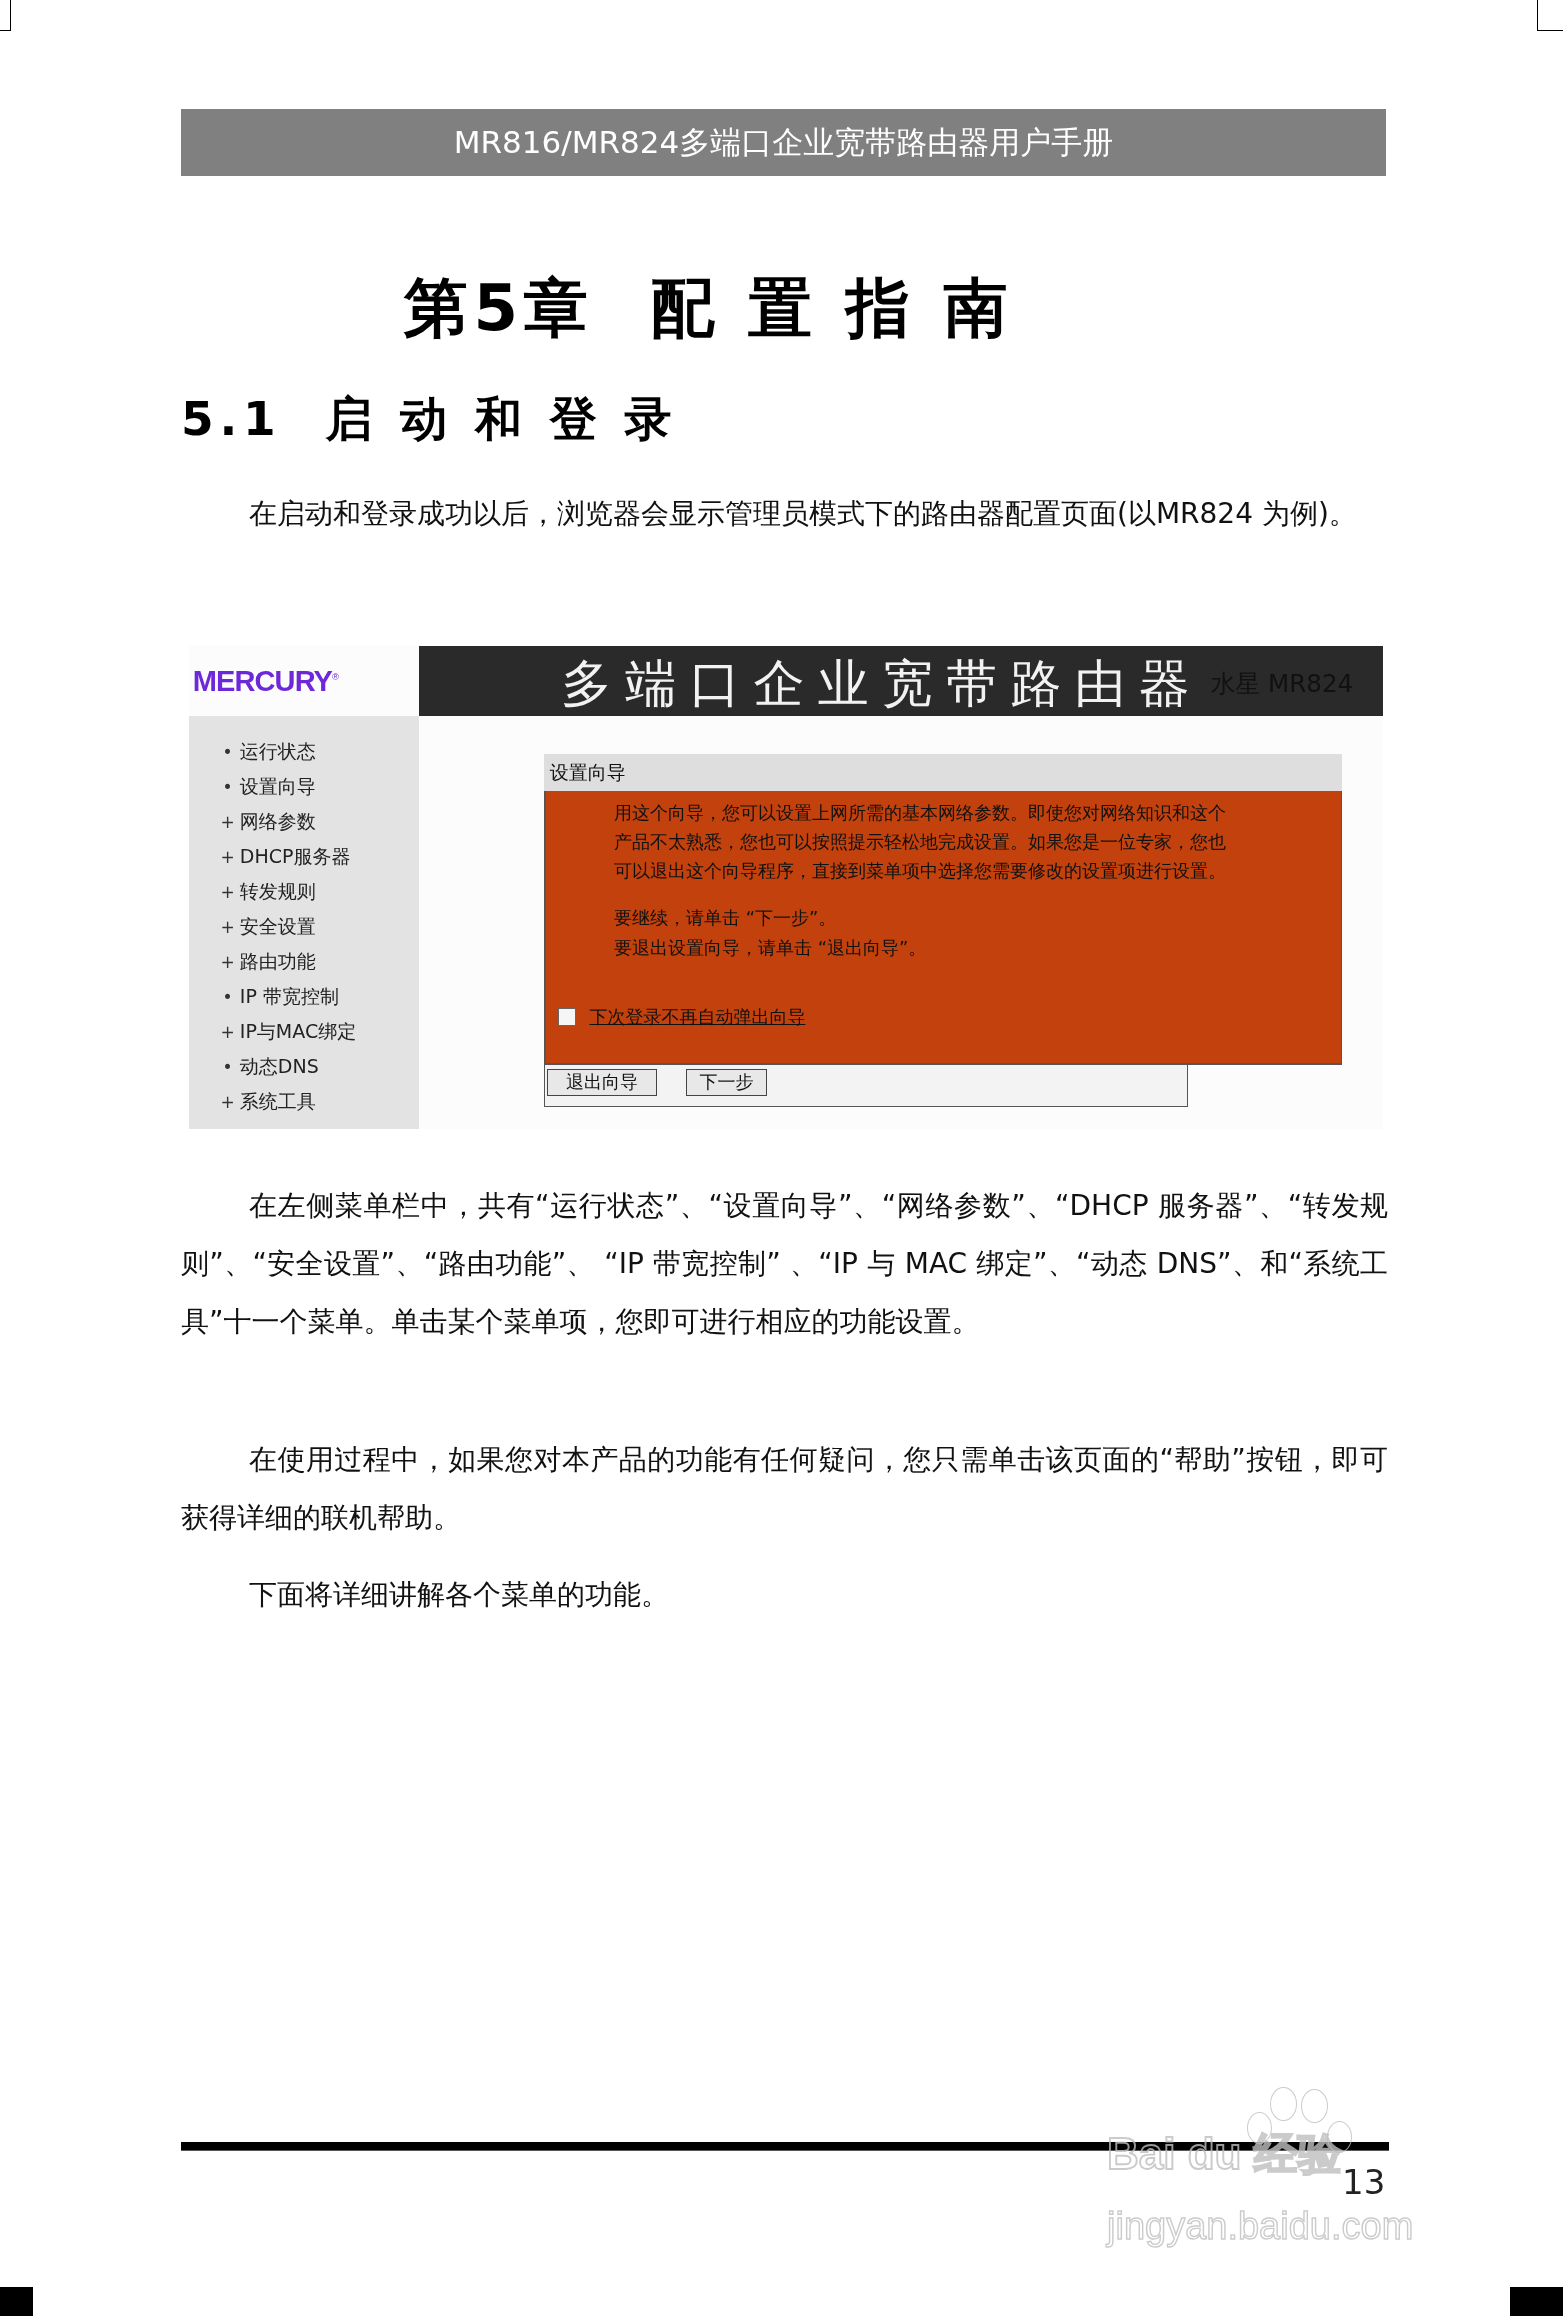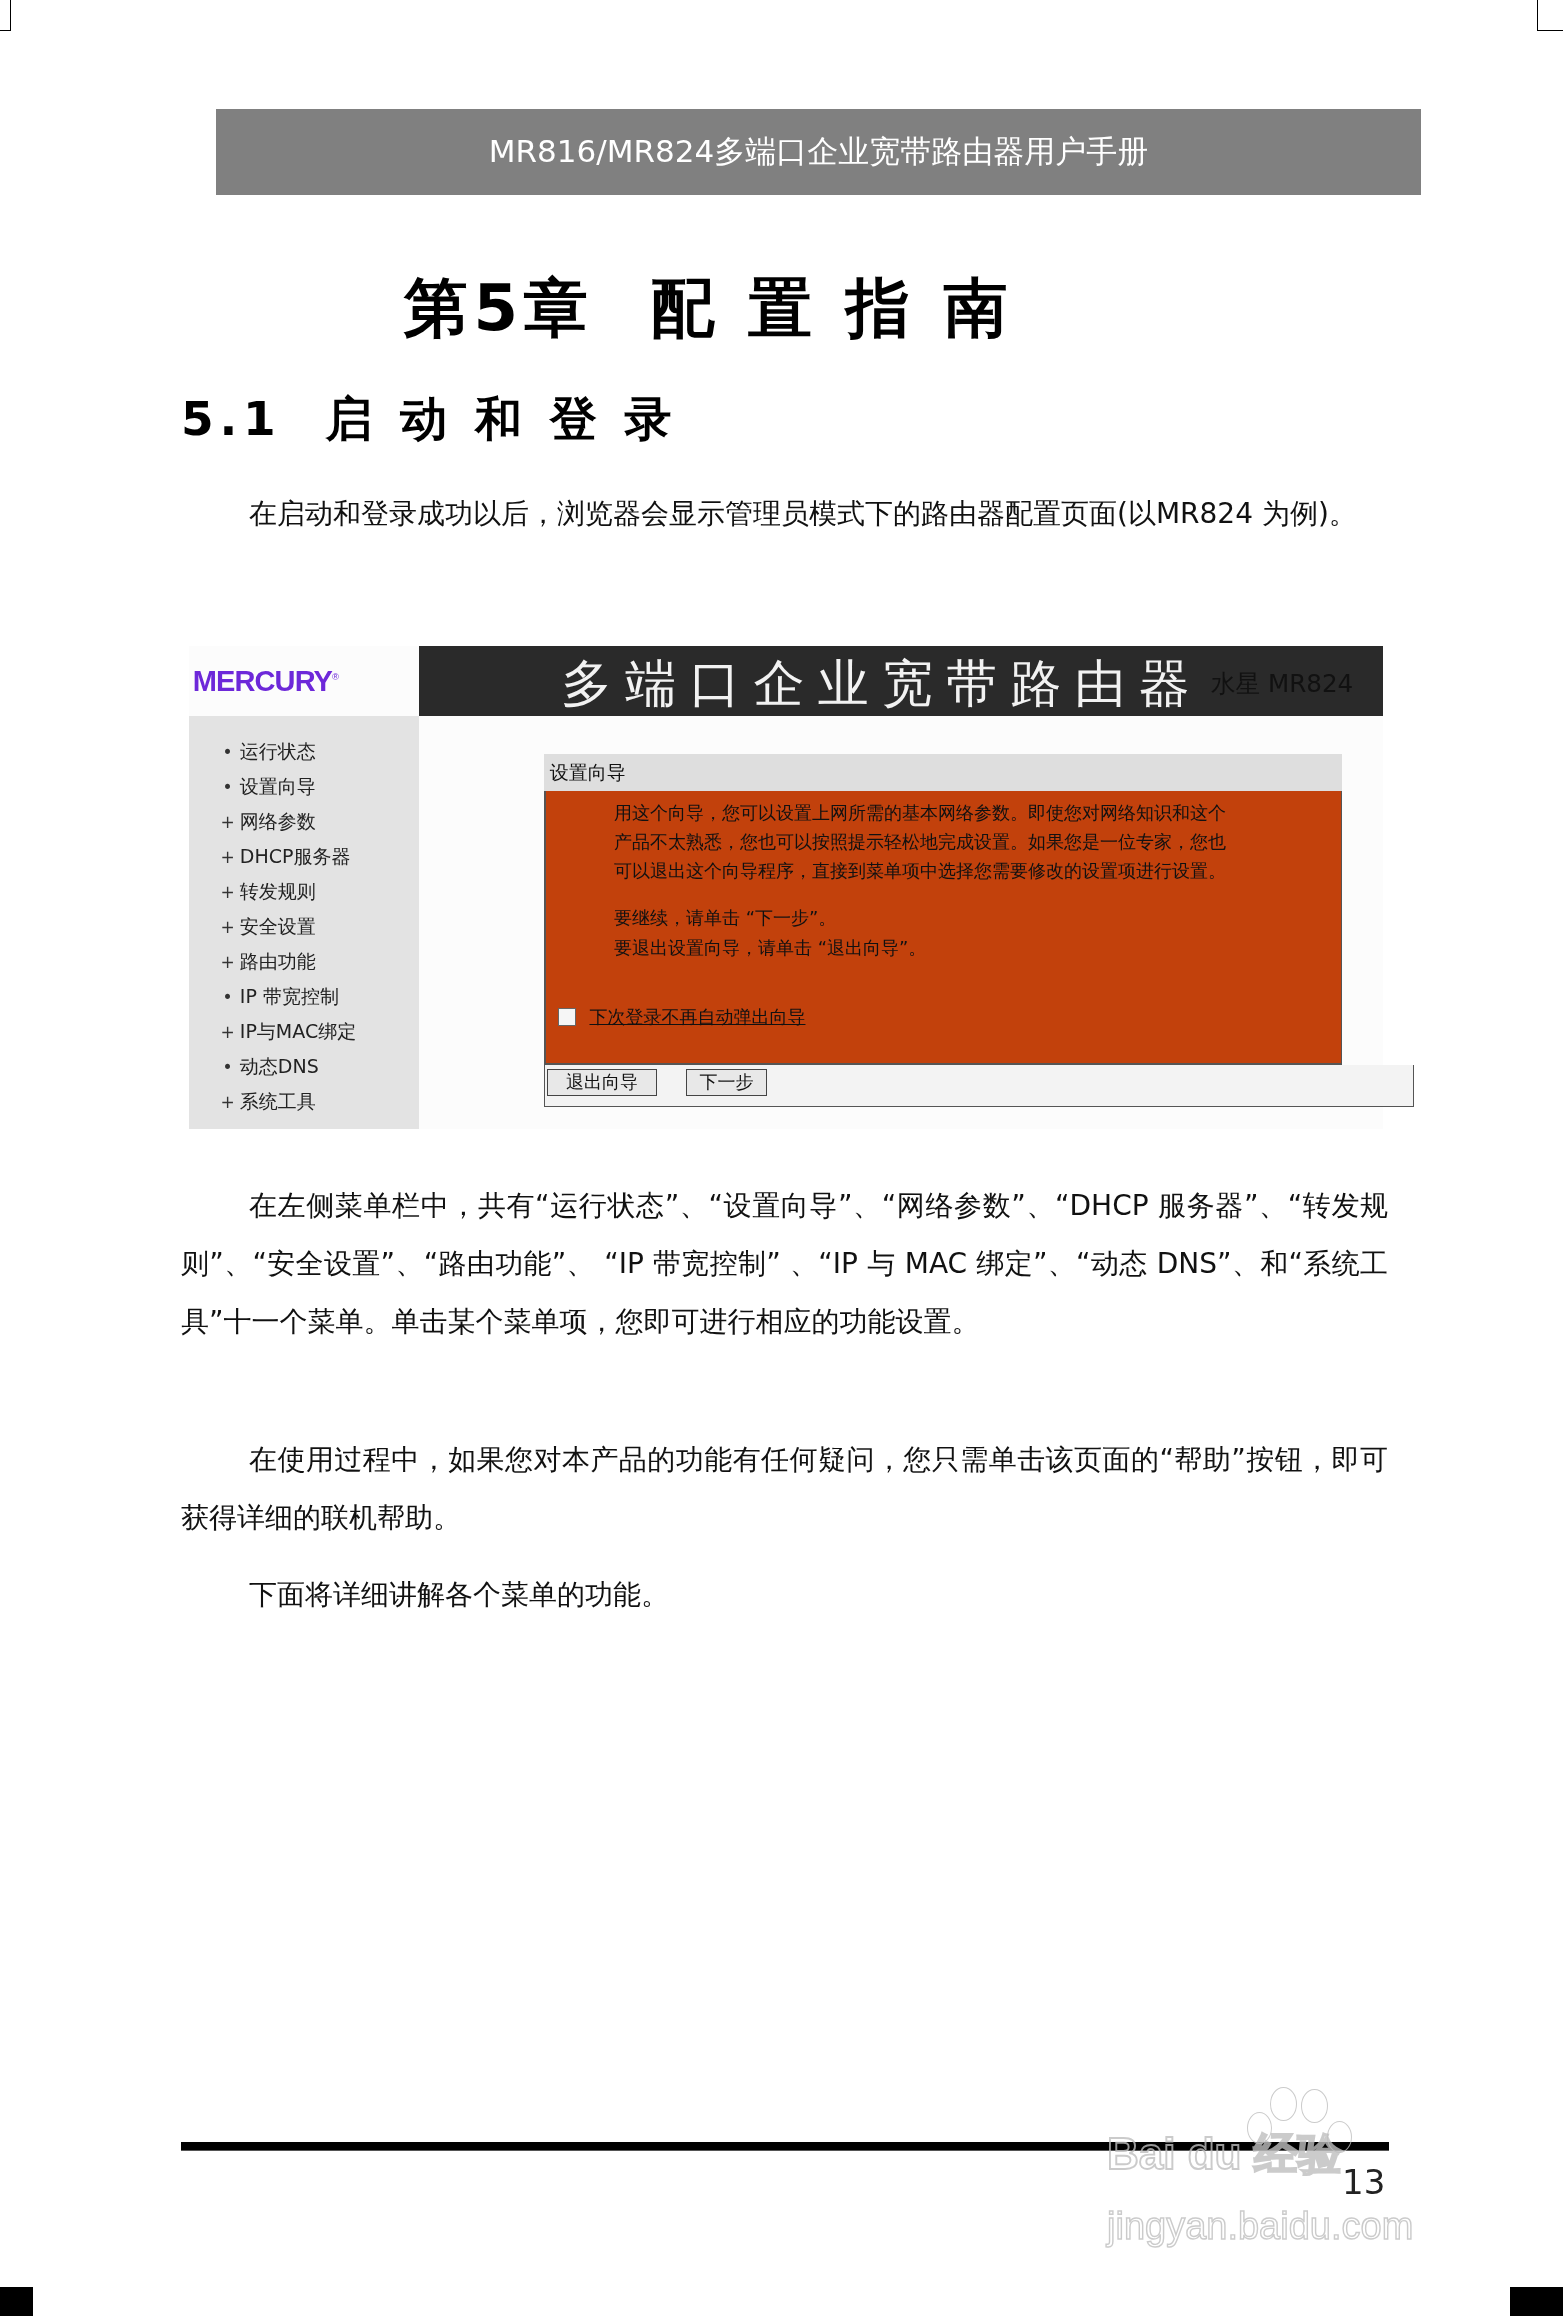--- a/index.html
+++ b/index.html
@@ -11,23 +11,23 @@
     .abs { position: absolute; }
 
     
     .crop-tl { left: 0; top: 0; width: 9.5px; height: 30px; border: 1.9px solid #000; border-left: none; border-top: none; }
     .crop-tr { right: 0; top: 0; width: 24.6px; height: 30px; border: 1.9px solid #000; border-right: none; border-top: none; }
     .crop-bl { left: 0; top: 2287px; width: 33px; height: 29px; background: #000; }
     .crop-br { left: 1510px; top: 2287px; width: 53px; height: 29px; background: #000; }
 
     
     .run-header {
-      left: 181px; top: 109px; width: 1205px; height: 86px; background: #808080;
+      left: 181px; top: 109px; width: 1205px; height: 67px; background: #808080;
       color: #fff; display: flex; align-items: center; justify-content: center;
-      font-size: 31px; letter-spacing: 0px; margin-left: 35px;
+      font-size: 31px; letter-spacing: 0px;
     }
 
     .chapter-title {
       left: 0; top: 265px; width: 1417px; text-align: center;
       font-size: 64px; font-weight: bold; letter-spacing: 5.7px; color: #000;
     }
     .chapter-title .gap { display: inline-block; width: 57px; }
 
     .section-title {
       left: 181px; top: 388px; font-size: 47px; font-weight: bold; color: #000; letter-spacing: 5.7px;
@@ -50,21 +50,21 @@
     .sidebar { left: 0; top: 70px; width: 230px; height: 413px; background: #e3e3e3; }
     .menu-item { position: absolute; left: 30px; font-size: 19px; color: #222; display: flex; align-items: center; }
     .menu-item .bullet { display: inline-block; width: 17px; font-size: 17px; color: #333; text-align: center; margin-right: 3.8px; }
 
     .panel { left: 355px; top: 108px; width: 798px; height: 351px; }
     .panel-head { left: 0; top: 0; width: 798px; height: 37px; background: #dedede; font-size: 19px; color: #111; padding-left: 5.7px; box-sizing: border-box; line-height: 37px; }
     .panel-body { left: 0; top: 37px; width: 798px; height: 274px; background: #c2410c; border-left: 2.8px solid #555; border-right: 1.9px solid #555; border-bottom: 2.8px solid #555; box-sizing: border-box; }
     .wiz-line { position: absolute; left: 68px; font-size: 18px; color: #111; white-space: nowrap; }
     .chk-row { position: absolute; left: 12.3px; top: 214px; display: flex; align-items: center; font-size: 18px; color: #111; text-decoration: underline; }
     .chk { width: 18px; height: 18px; border: 1.9px solid #666; background: #f6f6f6; margin-right: 13.2px; box-sizing: border-box; }
-    .panel-foot { left: 0; top: 311px; width: 870px; height: 42px; background: #f3f3f3; border-left: 1.9px solid #555; border-right: 1.9px solid #555; border-bottom: 1.9px solid #555; box-sizing: border-box; }
+    .panel-foot { left: 0; top: 311px; width: 644px; height: 42px; background: #f3f3f3; border-left: 1.9px solid #555; border-right: 1.9px solid #555; border-bottom: 1.9px solid #555; box-sizing: border-box; }
     .btn { position: absolute; top: 3.8px; height: 27.4px; border: 1.9px solid #444; background: #e8e8e8; font-size: 18px; color: #111; display: flex; align-items: center; justify-content: center; box-sizing: border-box; }
 
     
     .footer-rule { left: 181px; top: 2142px; width: 1208px; height: 7.6px; background: #000; border-bottom: 1.9px solid #555; }
     .page-num { left: 1342px; top: 2162px; font-size: 34px; color: #222; }
 
     .watermark { left: 1107px; top: 2087px; width: 360px; height: 170px; color: rgba(200,200,200,0.55); pointer-events: none; }
     .wm-logo { position: absolute; left: 0; top: 38px; font-size: 44px; font-weight: bold; color: transparent; -webkit-text-stroke: 1.9px rgba(190,190,190,0.8); font-family: "Liberation Sans", sans-serif; }
     .wm-url { position: absolute; left: 0; top: 118px; font-size: 38px; color: transparent; -webkit-text-stroke: 1.4px rgba(190,190,190,0.8); font-family: "Liberation Sans", sans-serif; }
     .paw { position: absolute; border: 1.9px solid rgba(190,190,190,0.8); border-radius: 50%; }

